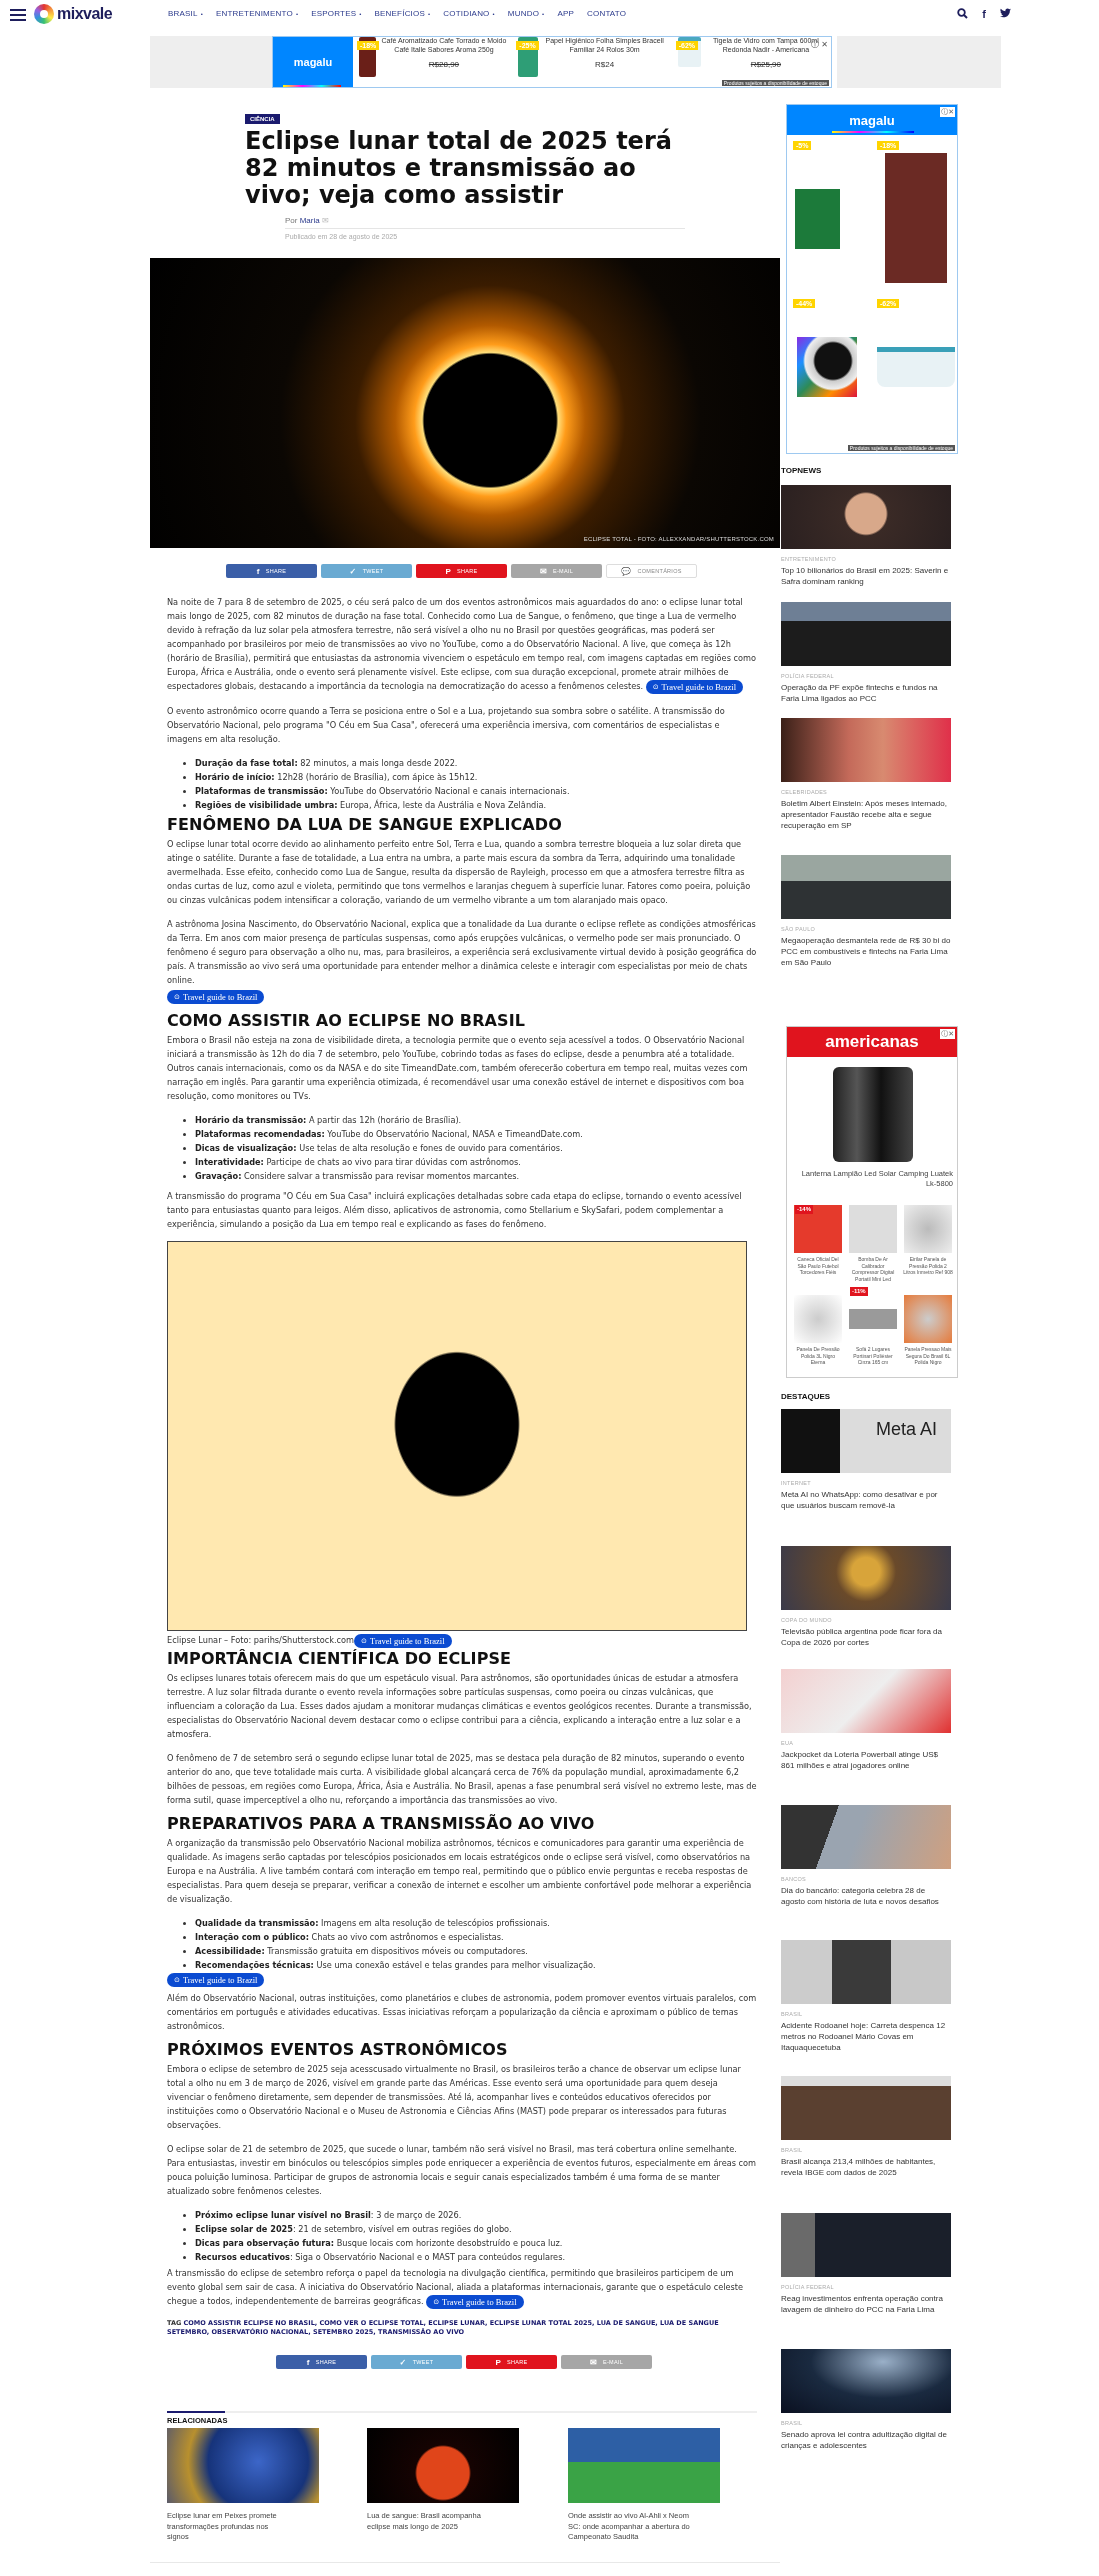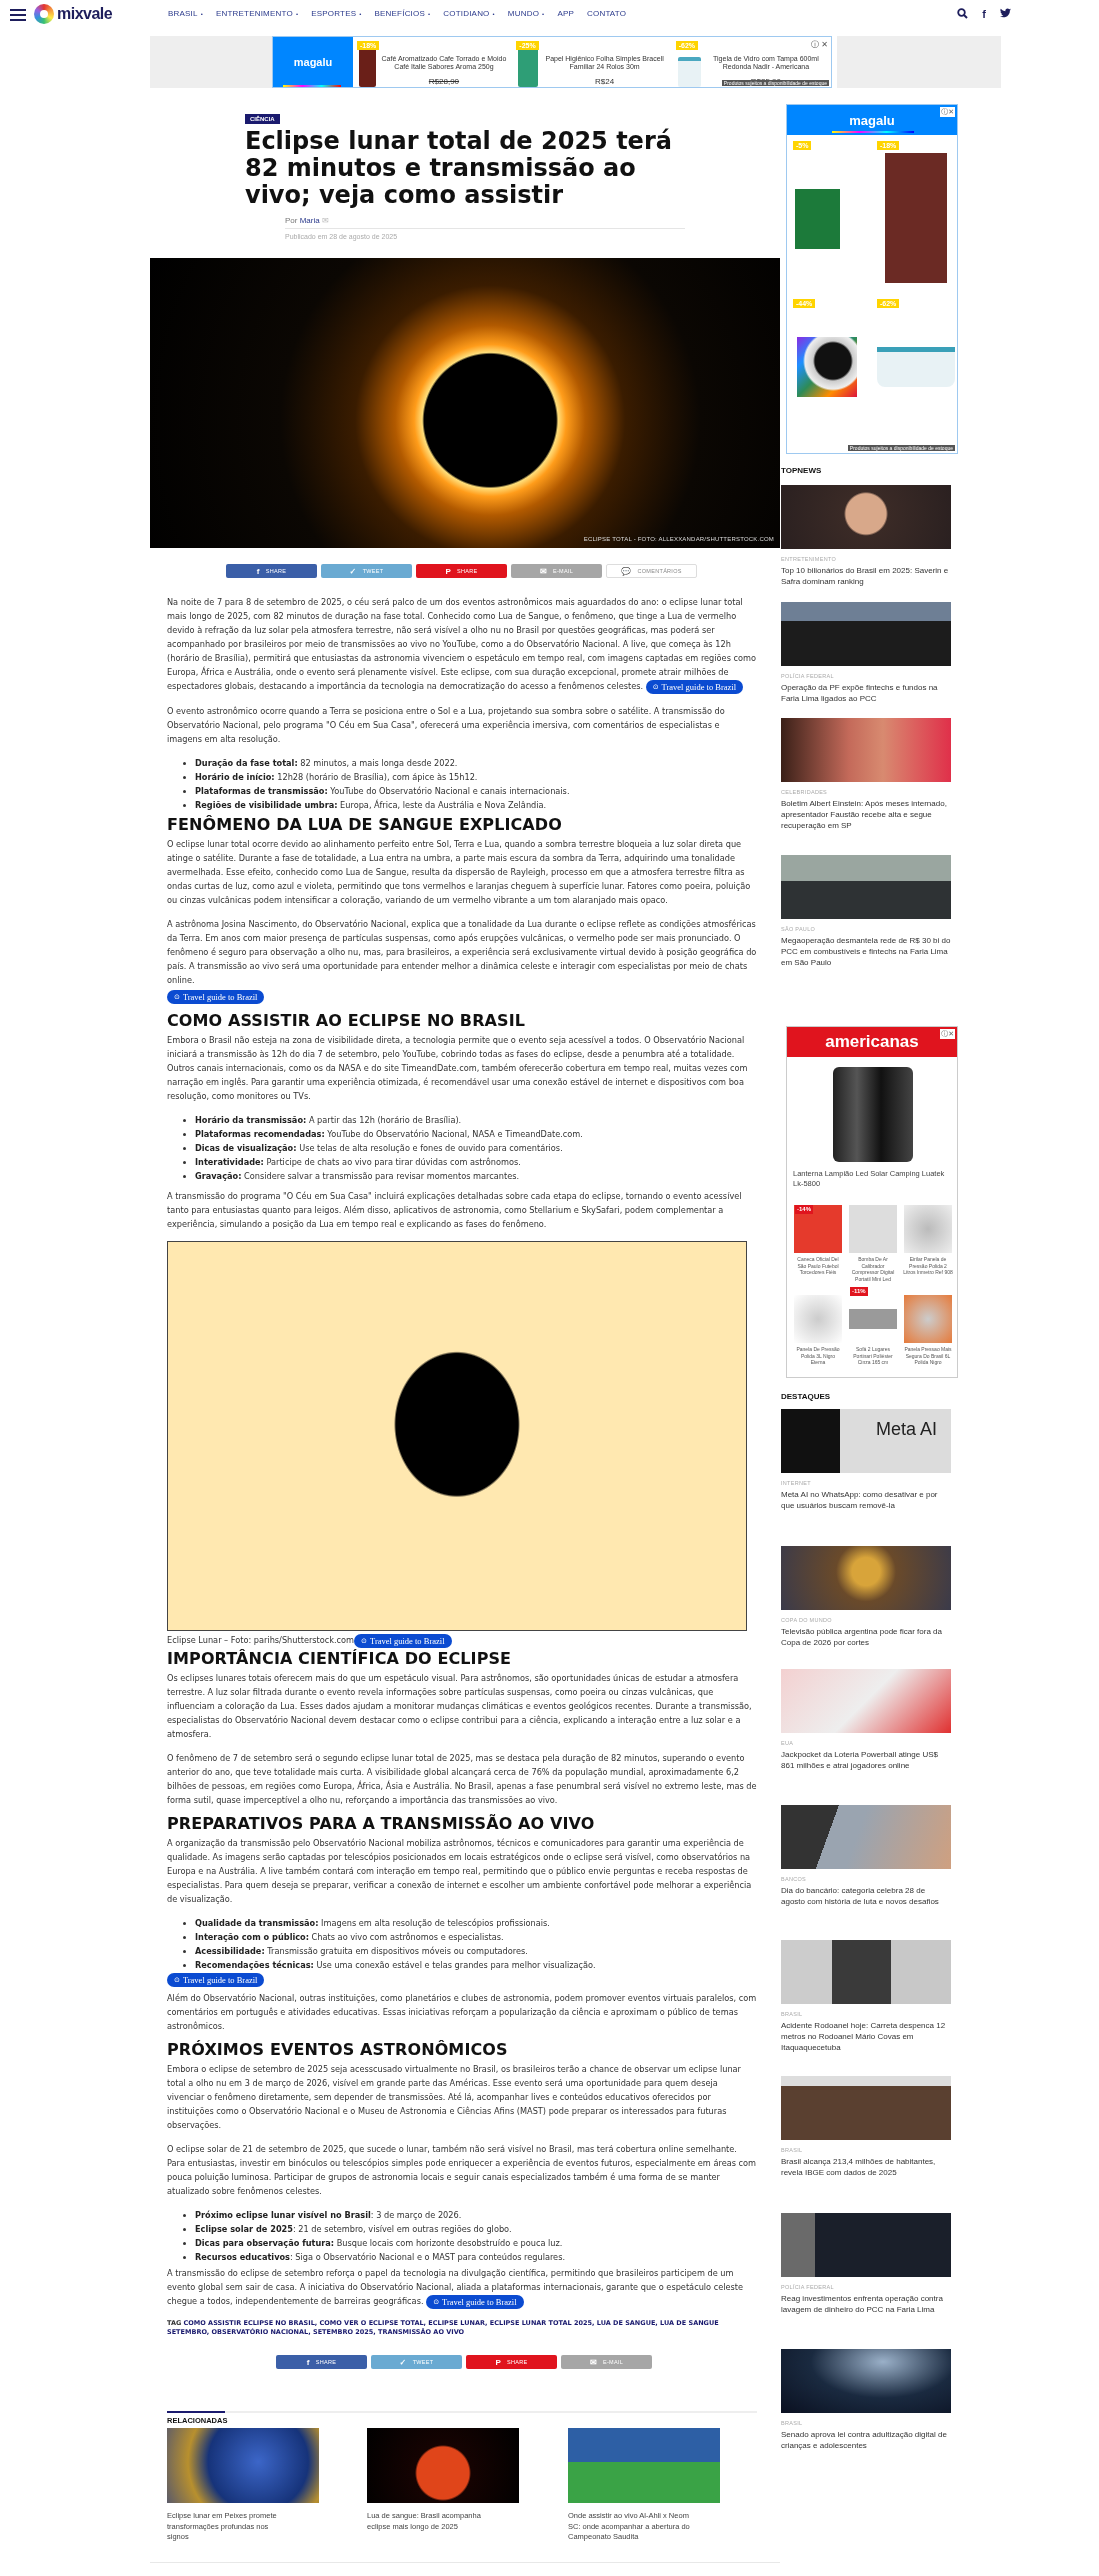--- a/index.html
+++ b/index.html
@@ -12,21 +12,21 @@
 .logo-ring{width:20px;height:20px;border-radius:50%;background:conic-gradient(#e3342f,#f6993f,#ffed4a,#38c172,#3490dc,#9561e2,#e3342f);position:relative}
 .logo-ring:after{content:"";position:absolute;left:6px;top:6px;width:8px;height:8px;border-radius:50%;background:#fff}
 .logo-text{font-weight:bold;font-size:16px;color:#1e1e5c;letter-spacing:-0.5px}
 .nav{position:absolute;left:168px;top:9px;display:flex;gap:13px;font-size:8px;color:#2b3a8c;letter-spacing:0.2px}
 .nav .item{display:flex;align-items:center;gap:3px}
 .nav .dot{font-size:6px}
 .topicons{position:absolute;right:28px;top:8px;display:flex;gap:14px;color:#1e1e5c;font-size:11px;font-weight:bold}
 .adtop{position:absolute;left:272px;top:36px;width:560px;height:52px;border:1px solid #9ec9f0;background:#fff;display:flex}
 .adtop .brand{width:80px;background:#0086ff;color:#fff;font-weight:bold;font-size:11px;display:flex;align-items:center;justify-content:center;position:relative}
 .adtop .brand:after{content:"";position:absolute;left:10px;bottom:0;width:58px;height:2px;background:linear-gradient(90deg,#ff0,#f0f,#0ff,#f00)}
-.adprod{flex:1;display:flex;align-items:flex-end;gap:6px;padding:0 6px;position:relative}
+.adprod{flex:1;display:flex;align-items:flex-start;gap:6px;padding:0 6px;position:relative}
 .disc{position:absolute;left:4px;top:4px;background:#ffd400;color:#fff;font-size:7px;font-weight:bold;padding:1px 3px}
 .pimg{width:30px;height:40px;border-radius:2px}
 .ptext{font-size:7px;color:#333;text-align:center;line-height:1.25}
 .ptext .price{display:block;margin-top:5px;font-size:8px;text-decoration:line-through}
 .adtop .fine{position:absolute;right:2px;bottom:1px;background:#555;color:#fff;font-size:5px;padding:0 2px}
 .adclose{position:absolute;right:3px;top:2px;font-size:8px;color:#555}
 .grayside{position:absolute;left:837px;top:36px;width:164px;height:52px;background:#eee}
 .graytop{position:absolute;left:150px;top:36px;width:122px;height:52px;background:#eee}
 .cat{position:absolute;left:245px;top:114px;background:#1a1a6e;color:#fff;font-size:6px;font-weight:bold;padding:2px 5px}
 .title{position:absolute;left:245px;top:128px;width:440px;font-size:24px;font-weight:900;line-height:1.12;color:#111;font-family:"DejaVu Sans",sans-serif}
@@ -64,21 +64,21 @@
 .mg{position:absolute;width:80px;height:150px}
 .mg .disc{left:2px;top:2px}
 .side-h{position:absolute;left:781px;font-size:8px;font-weight:bold;color:#111}
 .card{position:absolute;left:781px;width:170px}
 .card .im{width:170px;height:64px}
 .card .k{font-size:5.5px;color:#aaa;margin-top:7px;letter-spacing:0.3px}
 .card .t{font-size:8px;color:#333;line-height:11px;margin-top:3px}
 .ad-amer{position:absolute;left:786px;top:1026px;width:172px;height:352px;border:1px solid #ccc;background:#fff}
 .ad-amer .hd{height:30px;background:#e0141e;color:#fff;font-size:17px;font-weight:bold;display:flex;align-items:center;justify-content:center;}
 .lantern{position:absolute;left:46px;top:40px;width:80px;height:95px;background:linear-gradient(90deg,#222,#555 30%,#111 60%,#444);border-radius:6px}
-.amer-t{position:absolute;left:6px;top:142px;width:160px;text-align:left;font-size:7.5px;color:#444;line-height:10px}
+.amer-t{position:absolute;left:6px;top:142px;width:160px;text-align:right;font-size:7.5px;color:#444;line-height:10px}
 .sm{position:absolute;width:50px;text-align:center;font-size:5px;color:#555;line-height:6.5px}
 .sm .pi{width:48px;height:48px;margin:0 auto 3px}
 .rdisc{position:absolute;background:#e0141e;color:#fff;font-size:6px;font-weight:bold;padding:1px 2px;z-index:2}
 .adx{position:absolute;right:2px;top:2px;font-size:7px;color:#666;background:#fff;padding:0 1px}
 </style>
 </head>
 <body>
 
 <div class="topbar">
   <div class="hamb">

